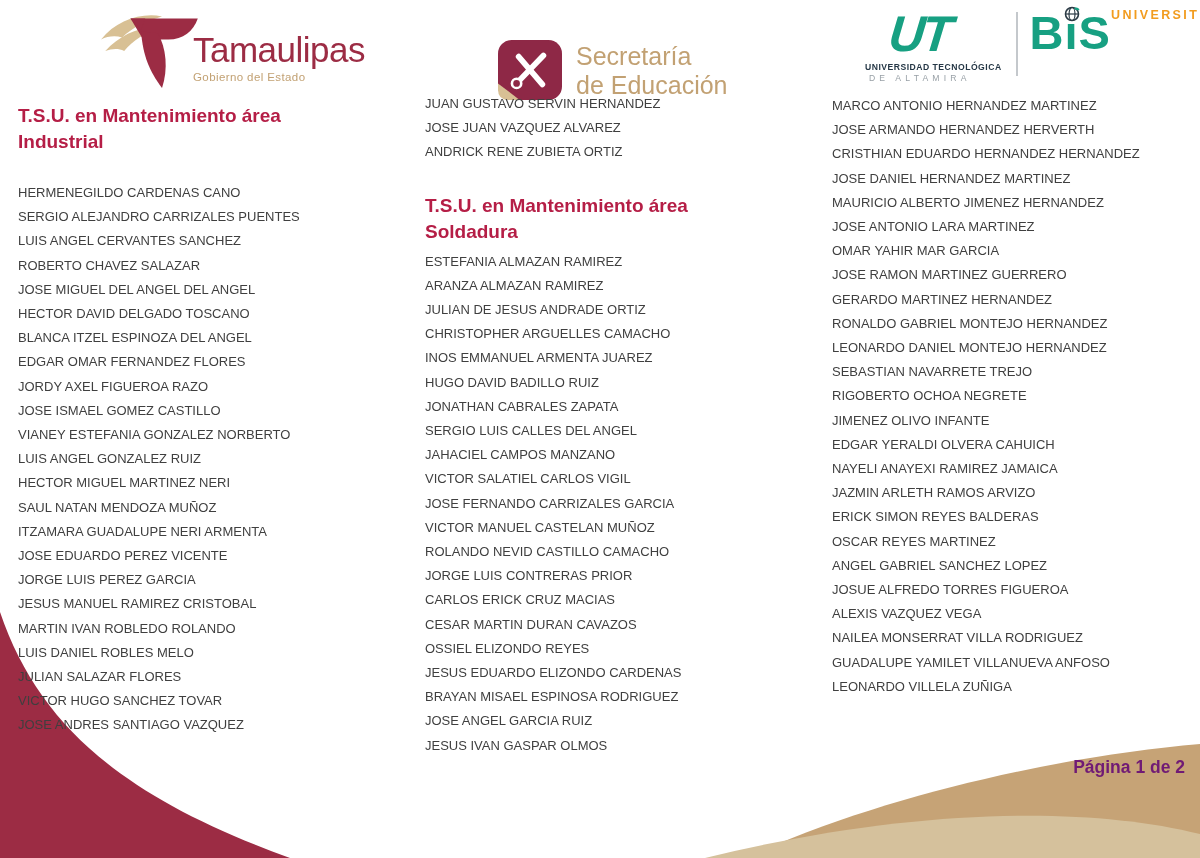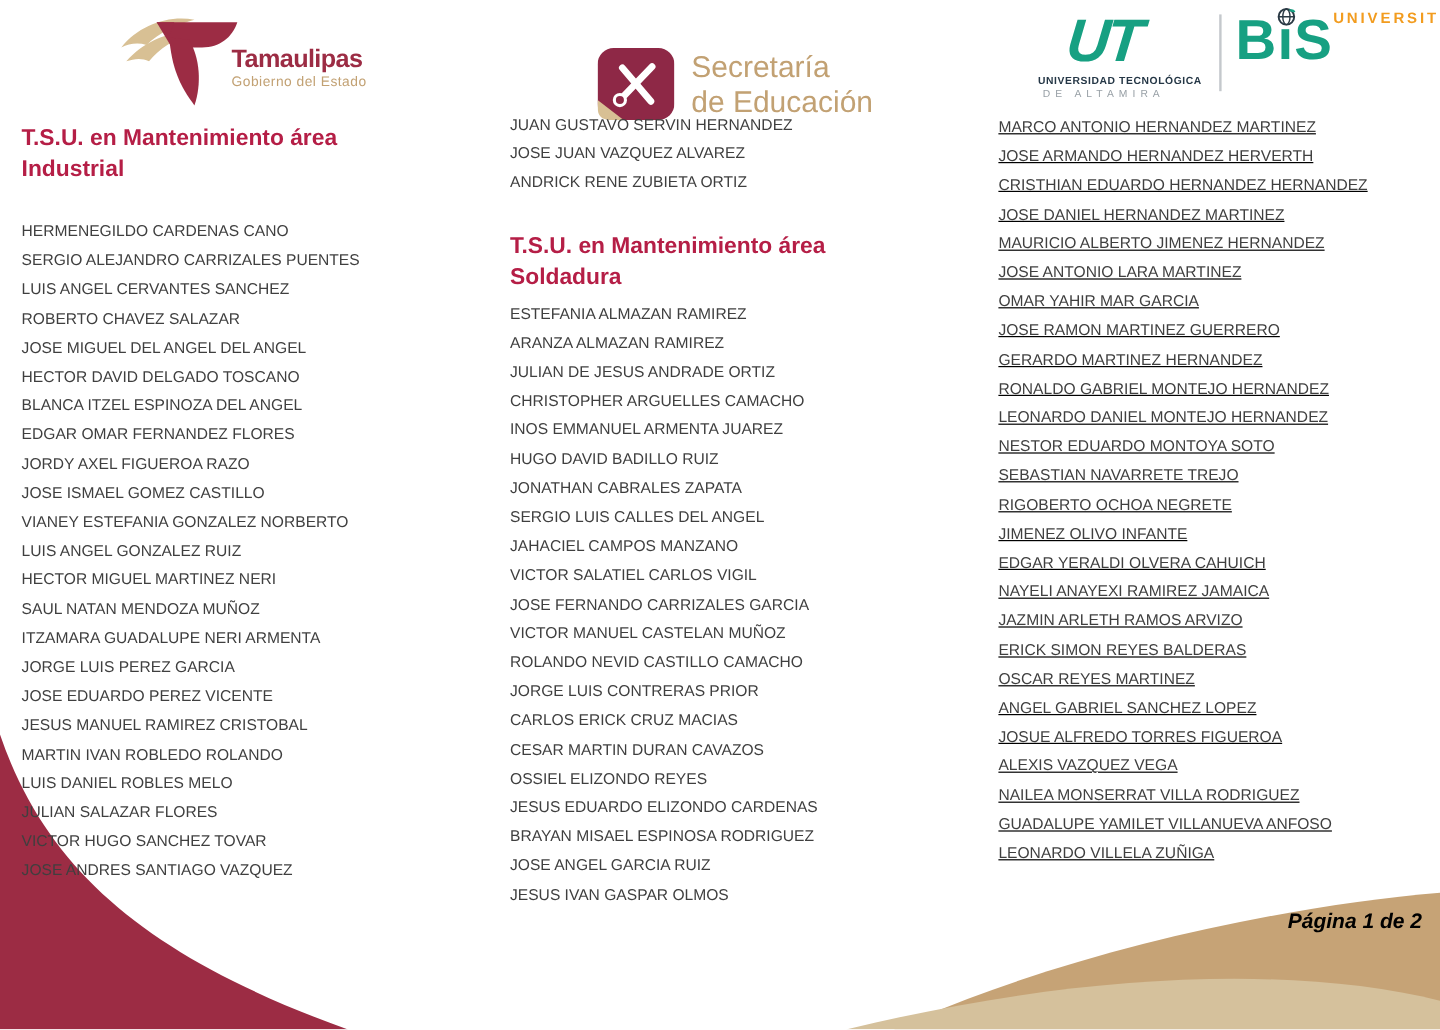--- a/index.html
+++ b/index.html
@@ -4,47 +4,47 @@
 <style>
   html,body{margin:0;padding:0;background:#fff;}
   .page{
     position:relative;width:1200px;height:858px;overflow:hidden;background:#ffffff;
     font-family:"Liberation Sans",sans-serif;
   }
   
   .header{position:absolute;left:0;top:0;width:1200px;height:95px;}
   .tam-logo{position:absolute;left:95px;top:8px;display:flex;align-items:center;}
   .tam-text{margin-left:-14px;margin-top:14px;}
-  .tam-word{font-size:21px;font-weight:bold;color:var(--maroon,#a21e4d);letter-spacing:-0.5px;}
+  .tam-word{font-size:35px;font-weight:normal;color:var(--maroon,#a21e4d);letter-spacing:-0.5px;}
   .tam-sub{font-size:11.5px;color:var(--tan,#c2a173);margin-top:1px;letter-spacing:0.4px;}
   .sec-logo{position:absolute;left:498px;top:14px;display:flex;align-items:center;margin-top:26px;}
   .sec-text{margin-left:14px;line-height:29px;font-size:25px;color:var(--tan,#c2a173);}
   .ut-logo{position:absolute;left:838px;top:8px;display:flex;align-items:flex-start;}
   .ut-block{display:flex;flex-direction:column;align-items:center;}
   .ut-mark{font-size:50px;line-height:52px;font-weight:bold;font-style:italic;color:var(--green,#17a082);transform:skewX(-6deg);letter-spacing:-3px;}
   .ut-line1{font-size:8.6px;font-weight:bold;color:#253746;letter-spacing:0.5px;margin-top:2px;white-space:nowrap;margin-left:27px;}
   .ut-line2{font-size:8.6px;color:#98a0a6;letter-spacing:4.2px;margin-top:1px;white-space:nowrap;}
   .logo-divider{width:2px;height:64px;background:#c4c8cc;margin:4px 12px 0 14px;}
   .bis-block{display:flex;flex-direction:row;margin-top:0;}
   .bis-mark{position:relative;font-size:47px;line-height:50px;font-weight:bold;color:var(--green,#17a082);letter-spacing:1px;}
   .globe{position:absolute;left:34px;top:-2px;}
   .bis-sub{font-size:12.5px;font-weight:bold;color:var(--orange,#f29c1f);letter-spacing:2.4px;margin-top:0;white-space:nowrap;}
   
   .col{position:absolute;}
   .col-left{left:18px;top:103px;width:318px;}
   .col-mid{left:425px;top:92px;width:318px;}
-  .col-right{left:832px;top:94px;width:345px;text-decoration:underline;}
+  .col-right{left:832px;top:94px;width:345px;}
   .section-heading{font-size:19px;font-weight:bold;color:var(--heading,#b51e46);line-height:26px;}
   .heading-gap{height:26px;}
   .small-gap{height:5px;}
   .cont-gap{height:28px;}
   .name-line{font-size:13px;line-height:24.2px;color:var(--name-ink,#3f3f3f);white-space:nowrap;}
   
   .deco{position:absolute;left:0;top:0;width:1200px;height:858px;pointer-events:none;}
-  .footer-label{position:absolute;right:15px;top:757px;font-size:17.5px;font-weight:bold;color:#000000;font-style:italic;}
+  .footer-label{position:absolute;right:15px;top:757px;font-size:17.5px;font-weight:bold;color:#701a75;}
 </style>
 </head>
 <body>
 
 <div class="page">
 
   <svg class="deco" viewBox="0 0 1200 858" width="1200" height="858">
     <path d="M0,612 C40,730 130,800 290,858 L0,858 Z" fill="#9c2c44"></path>
     <path d="M1200,744 C1060,756 880,796 745,858 L1200,858 Z" fill="#c6a376"></path>
     <path d="M705,858 C900,810 1080,804 1200,834 L1200,858 Z" fill="#d5c19c"></path>
@@ -117,22 +117,22 @@
         <div class="name-line">HECTOR DAVID DELGADO TOSCANO</div>
         <div class="name-line">BLANCA ITZEL ESPINOZA DEL ANGEL</div>
         <div class="name-line">EDGAR OMAR FERNANDEZ FLORES</div>
         <div class="name-line">JORDY AXEL FIGUEROA RAZO</div>
         <div class="name-line">JOSE ISMAEL GOMEZ CASTILLO</div>
         <div class="name-line">VIANEY ESTEFANIA GONZALEZ NORBERTO</div>
         <div class="name-line">LUIS ANGEL GONZALEZ RUIZ</div>
         <div class="name-line">HECTOR MIGUEL MARTINEZ NERI</div>
         <div class="name-line">SAUL NATAN MENDOZA MUÑOZ</div>
         <div class="name-line">ITZAMARA GUADALUPE NERI ARMENTA</div>
+        <div class="name-line">JOSE EDUARDO PEREZ VICENTE</div>
         <div class="name-line">JORGE LUIS PEREZ GARCIA</div>
-        <div class="name-line">JOSE EDUARDO PEREZ VICENTE</div>
         <div class="name-line">JESUS MANUEL RAMIREZ CRISTOBAL</div>
         <div class="name-line">MARTIN IVAN ROBLEDO ROLANDO</div>
         <div class="name-line">LUIS DANIEL ROBLES MELO</div>
         <div class="name-line">JULIAN SALAZAR FLORES</div>
         <div class="name-line">VICTOR HUGO SANCHEZ TOVAR</div>
         <div class="name-line">JOSE ANDRES SANTIAGO VAZQUEZ</div>
       </div>
   </div>
 
   <div class="col col-mid">
@@ -178,21 +178,20 @@
         <div class="name-line">JOSE ARMANDO HERNANDEZ HERVERTH</div>
         <div class="name-line">CRISTHIAN EDUARDO HERNANDEZ HERNANDEZ</div>
         <div class="name-line">JOSE DANIEL HERNANDEZ MARTINEZ</div>
         <div class="name-line">MAURICIO ALBERTO JIMENEZ HERNANDEZ</div>
         <div class="name-line">JOSE ANTONIO LARA MARTINEZ</div>
         <div class="name-line">OMAR YAHIR MAR GARCIA</div>
         <div class="name-line">JOSE RAMON MARTINEZ GUERRERO</div>
         <div class="name-line">GERARDO MARTINEZ HERNANDEZ</div>
         <div class="name-line">RONALDO GABRIEL MONTEJO HERNANDEZ</div>
         <div class="name-line">LEONARDO DANIEL MONTEJO HERNANDEZ</div>
-        <div class="name-line">NESTOR EDUARDO MONTOYA SOTO</div>
         <div class="name-line">SEBASTIAN NAVARRETE TREJO</div>
         <div class="name-line">RIGOBERTO OCHOA NEGRETE</div>
         <div class="name-line">JIMENEZ OLIVO INFANTE</div>
         <div class="name-line">EDGAR YERALDI OLVERA CAHUICH</div>
         <div class="name-line">NAYELI ANAYEXI RAMIREZ JAMAICA</div>
         <div class="name-line">JAZMIN ARLETH RAMOS ARVIZO</div>
         <div class="name-line">ERICK SIMON REYES BALDERAS</div>
         <div class="name-line">OSCAR REYES MARTINEZ</div>
         <div class="name-line">ANGEL GABRIEL SANCHEZ LOPEZ</div>
         <div class="name-line">JOSUE ALFREDO TORRES FIGUEROA</div>

